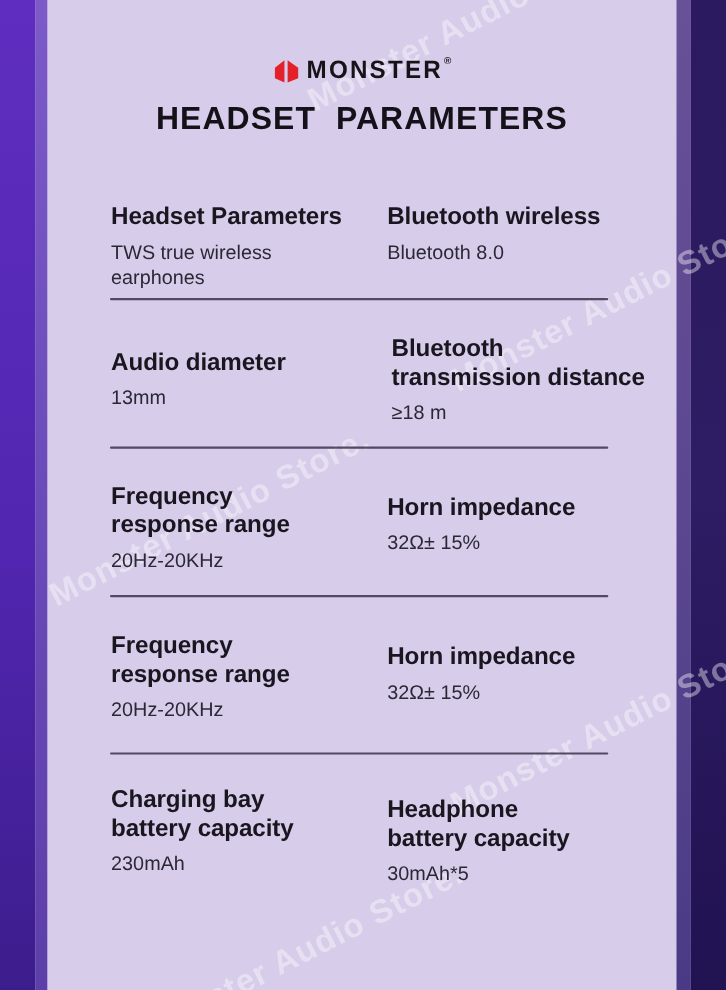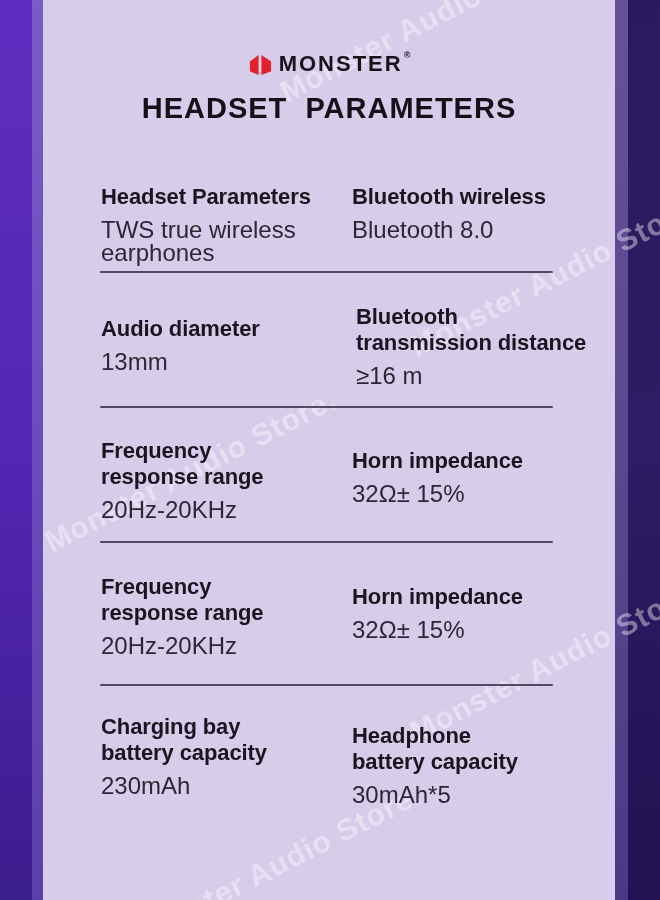--- a/index.html
+++ b/index.html
@@ -57,21 +57,21 @@
     text-align:center;
     font-size:29px;font-weight:800;letter-spacing:1px;word-spacing:9px;
     color:#141119;
   }
   .cell{position:absolute;width:255px;}
   .cell .label{
     font-size:22px;line-height:26px;font-weight:700;color:#19161f;
     letter-spacing:-0.1px;white-space:pre-line;
   }
   .cell .value{
-    font-size:24px;line-height:23px;font-weight:400;color:#2b2836;
+    font-size:18px;line-height:23px;font-weight:400;color:#2b2836;
     margin-top:8px;white-space:pre-line;
   }
   .divider{
     position:absolute;left:100px;width:453px;height:2px;
     background:rgba(58,50,76,0.85);border-radius:1px;
   }
 </style>
 </head>
 <body>
 
@@ -112,21 +112,21 @@
     </div>
     <div class="divider" style="top:271px;"></div>
 
     <div class="cell" style="left:101px;top:316px;">
       <div class="label">Audio diameter</div>
       <div class="value">13mm</div>
     </div>
     <div class="cell" style="left:356px;top:304px;">
       <div class="label">Bluetooth
 transmission distance</div>
-      <div class="value">≥16 m</div>
+      <div class="value">≥18 m</div>
     </div>
     <div class="divider" style="top:406px;"></div>
 
     <div class="cell" style="left:101px;top:438px;">
       <div class="label">Frequency
 response range</div>
       <div class="value">20Hz-20KHz</div>
     </div>
     <div class="cell" style="left:352px;top:448px;">
       <div class="label">Horn impedance</div>

